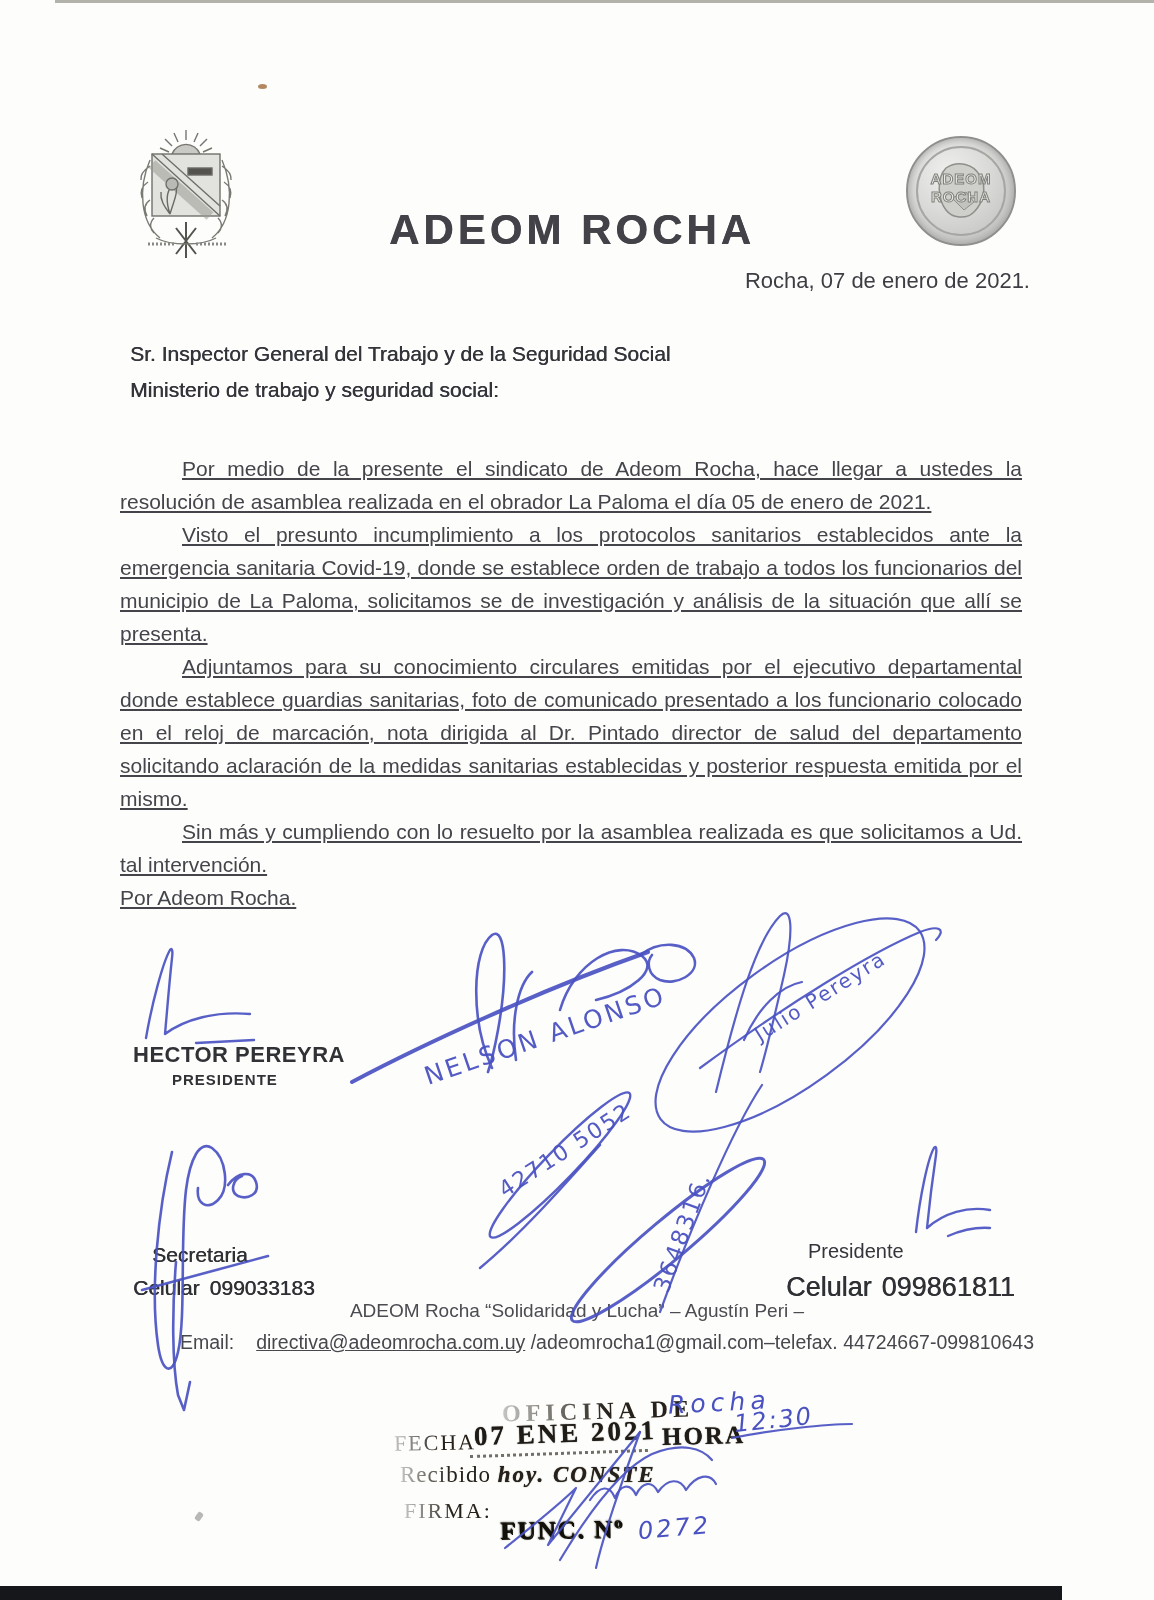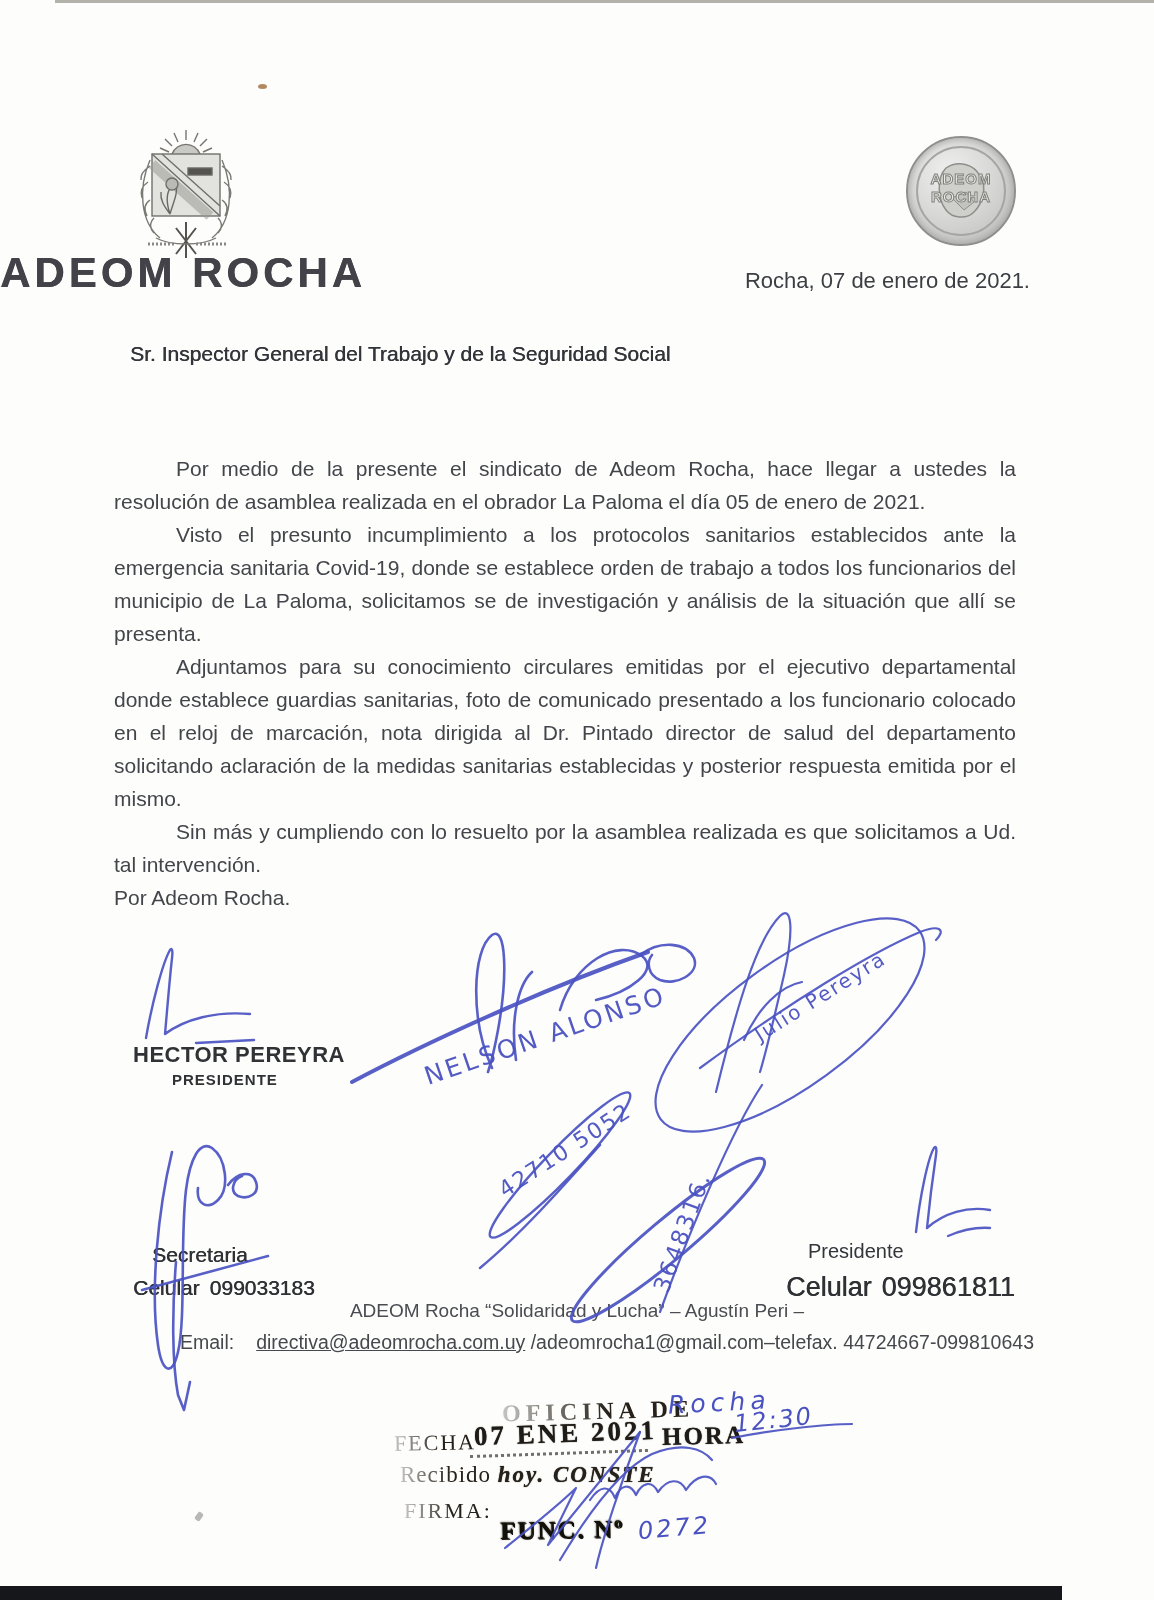--- a/index.html
+++ b/index.html
@@ -18,37 +18,36 @@
     color:var(--body-text);
   }
   .abs{position:absolute;}
   
   .scan-top-line{top:0;left:55px;right:0;height:3px;background:#9a9a90;opacity:.75;}
   .speck1{top:84px;left:258px;width:9px;height:5px;background:#a06a3a;border-radius:50%;opacity:.8;}
   .speck2{top:1512px;left:196px;width:6px;height:9px;background:#8a8a88;opacity:.6;transform:rotate(35deg);border-radius:2px;}
   .bottom-bar{top:1586px;left:0;width:1062px;height:14px;background:#15171a;}
   
   .letter-title{
-    top:206px;left:0;right:10px;text-align:left;
+    top:206px;left:0;right:10px;text-align:center;
     font-size:42px;font-weight:bold;letter-spacing:4px;color:#424248;
     text-shadow:0.4px 0 0 #424248;
-    margin-top:43px;
   }
   .date-line{top:268px;right:124px;font-size:22px;color:#3c3e44;}
   
   .seal{top:136px;left:906px;width:106px;height:106px;border-radius:50%;
     background:radial-gradient(circle at 38% 32%,#efefed 0%,#d8d8d6 45%,#b8b8b6 100%);
     border:2px solid #8f8f8d;box-shadow:inset 0 0 8px #9a9a98;}
   .seal svg{position:absolute;inset:0;}
   
   .recipient{top:336px;left:130px;font-size:21px;line-height:36px;color:#33353b;
     text-shadow:0.4px 0 0 #33353b;}
   
-  .body-text{top:452px;left:114px;width:902px;font-size:21px;line-height:33px;
-    text-align:justify;color:#43454b;}
+  .body-text{top:452px;left:120px;width:902px;font-size:21px;line-height:33px;
+    text-align:justify;color:#43454b;text-decoration:underline;}
   .body-text p{margin:0;text-indent:62px;}
   .body-text p.no-indent{text-indent:0;}
   
   .sig-name{top:1042px;left:133px;font-size:22px;font-weight:bold;letter-spacing:0.5px;color:#303236;text-align:center;}
   .sig-title{top:1071px;left:172px;font-size:15px;font-weight:bold;letter-spacing:1px;color:#303236;}
   .secretary-title{top:1243px;left:152px;font-size:21px;color:#2f3135;text-shadow:0.4px 0 0 #2f3135;}
   .secretary-phone{top:1276px;left:133px;font-size:21px;color:#2f3135;text-shadow:0.5px 0 0 #2f3135;}
   .president-title{top:1240px;left:808px;font-size:20px;color:#33353b;}
   .president-phone{top:1272px;left:786px;font-size:27px;color:#2f3135;text-shadow:0.5px 0 0 #2f3135;}
   .phone-num{margin-left:10px;}
@@ -135,20 +134,21 @@
       <path d="M44 60 L58 54 L66 64 L56 72 Z" fill="#c2c2be" stroke="#8e8e8a"></path>
       <text x="53" y="46" text-anchor="middle" font-size="15" font-weight="bold" fill="#e9e9e5" stroke="#80807c" stroke-width="1" letter-spacing="1" font-family="Liberation Sans, sans-serif">ADEOM</text>
       <text x="53" y="64" text-anchor="middle" font-size="15" font-weight="bold" fill="#e9e9e5" stroke="#80807c" stroke-width="1" letter-spacing="1" font-family="Liberation Sans, sans-serif">ROCHA</text>
     </svg>
   </div>
 
   <div class="abs date-line">Rocha, 07 de enero de 2021.</div>
 
   <div class="abs recipient">
     <div>Sr. Inspector General del Trabajo y de la Seguridad Social</div>
+    <div>Ministerio de trabajo y seguridad social:</div>
   </div>
 
   <div class="abs body-text">
     <p>Por medio de la presente el sindicato de Adeom Rocha, hace llegar a ustedes la resolución de asamblea realizada en el obrador La Paloma el día 05 de enero de 2021.</p>
     <p>Visto el presunto incumplimiento a los protocolos sanitarios establecidos ante la emergencia sanitaria Covid-19, donde se establece orden de trabajo a todos los funcionarios del municipio de La Paloma, solicitamos se de investigación y análisis de la situación que allí se presenta.</p>
     <p>Adjuntamos para su conocimiento circulares emitidas por el ejecutivo departamental donde establece guardias sanitarias, foto de comunicado presentado a los funcionario colocado en el reloj de marcación, nota dirigida al Dr. Pintado director de salud del departamento solicitando aclaración de la medidas sanitarias establecidas y posterior respuesta emitida por el mismo.</p>
     <p>Sin más y cumpliendo con lo resuelto por la asamblea realizada es que solicitamos a Ud. tal intervención.</p>
     <p class="no-indent">Por Adeom Rocha.</p>
   </div>
 

